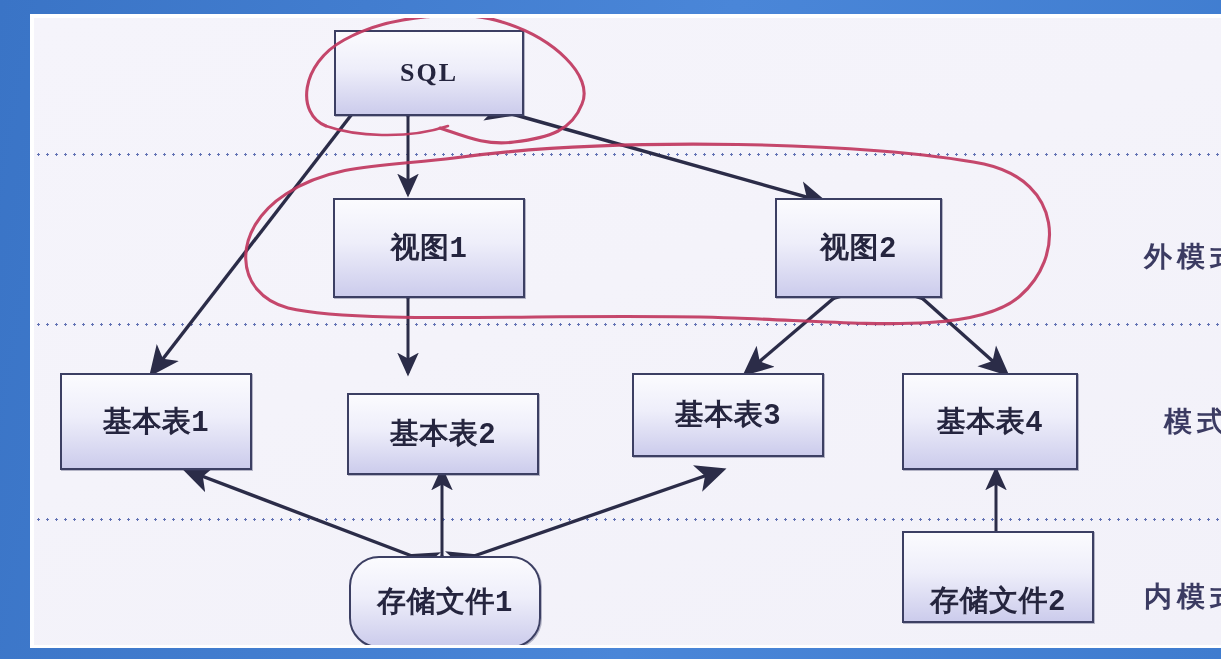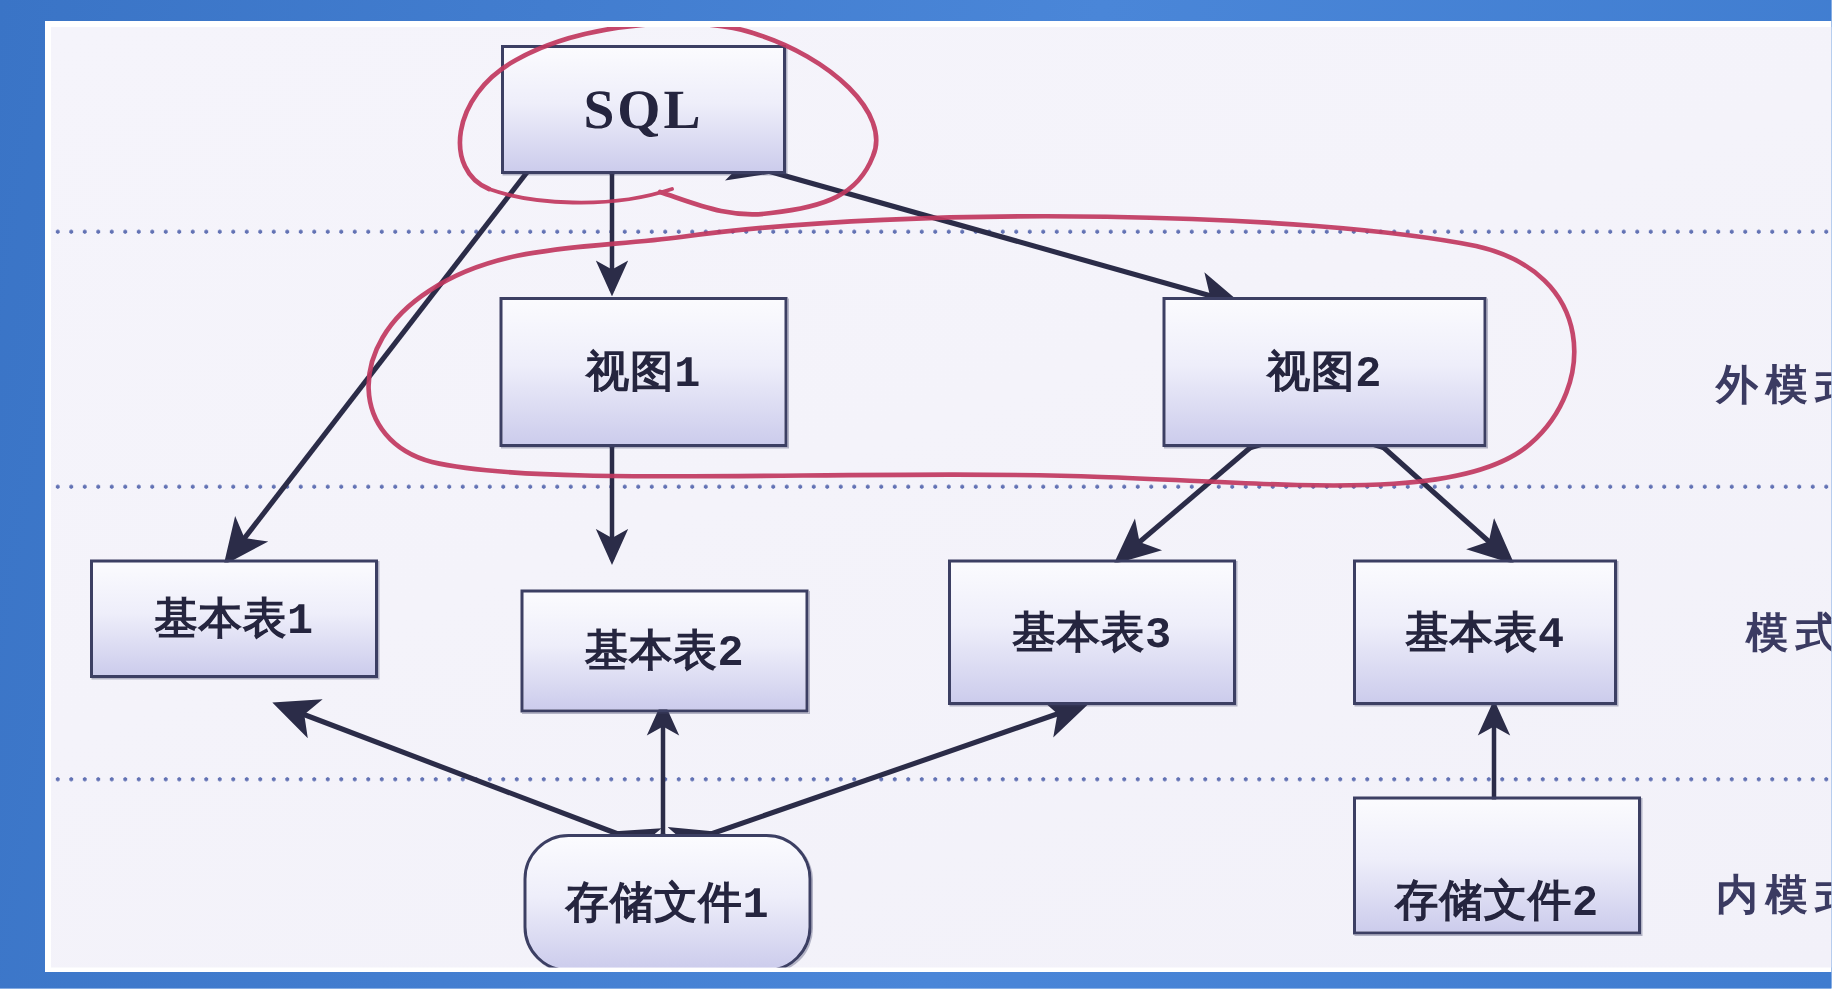--- a/index.html
+++ b/index.html
@@ -43,21 +43,21 @@
     letter-spacing:.5px;
     box-shadow:1px 1px 0 rgba(60,63,99,.35);
     text-shadow:0 0 1px rgba(255,255,255,.6);
   }
   .node.cn{
     font-family:Liberation Mono, monospace;
     font-weight:700;font-size:29px;
   }
   .node.sql{
     font-family:"Liberation Serif","DejaVu Serif",serif;
-    font-weight:700;font-size:37px;letter-spacing:2px;
+    font-weight:700;font-size:26px;letter-spacing:2px;
   }
 
   
   .schema-label{
     position:absolute;
     font-family:"DejaVu Sans","Liberation Sans",sans-serif;
     font-size:28px;font-weight:600;color:#3b3b62;
     white-space:nowrap;letter-spacing:5px;
   }
 
@@ -112,33 +112,33 @@
     </svg>
 
     <div class="node sql" style="left:300px;top:12px;width:190px;height:86px;">
       <span>SQL</span>
     </div>
 
     <div class="node cn" style="left:299px;top:180px;width:192px;height:100px;">
       <span>视图1</span>
     </div>
 
-    <div class="node cn" style="left:741px;top:180px;width:216px;height:100px;">
+    <div class="node cn" style="left:741px;top:180px;width:167px;height:100px;">
       <span>视图2</span>
     </div>
 
-    <div class="node cn" style="left:26px;top:355px;width:192px;height:79px;">
+    <div class="node cn" style="left:26px;top:355px;width:192px;height:97px;">
       <span>基本表1</span>
     </div>
 
     <div class="node cn" style="left:313px;top:375px;width:192px;height:82px;">
       <span>基本表2</span>
     </div>
 
-    <div class="node cn" style="left:598px;top:355px;width:192px;height:97px;">
+    <div class="node cn" style="left:598px;top:355px;width:192px;height:84px;">
       <span>基本表3</span>
     </div>
 
     <div class="node cn" style="left:868px;top:355px;width:176px;height:97px;">
       <span>基本表4</span>
     </div>
 
     <div class="node cn" style="left:315px;top:538px;width:192px;height:92px;border-radius:30px;">
       <span>存储文件1</span>
     </div>

